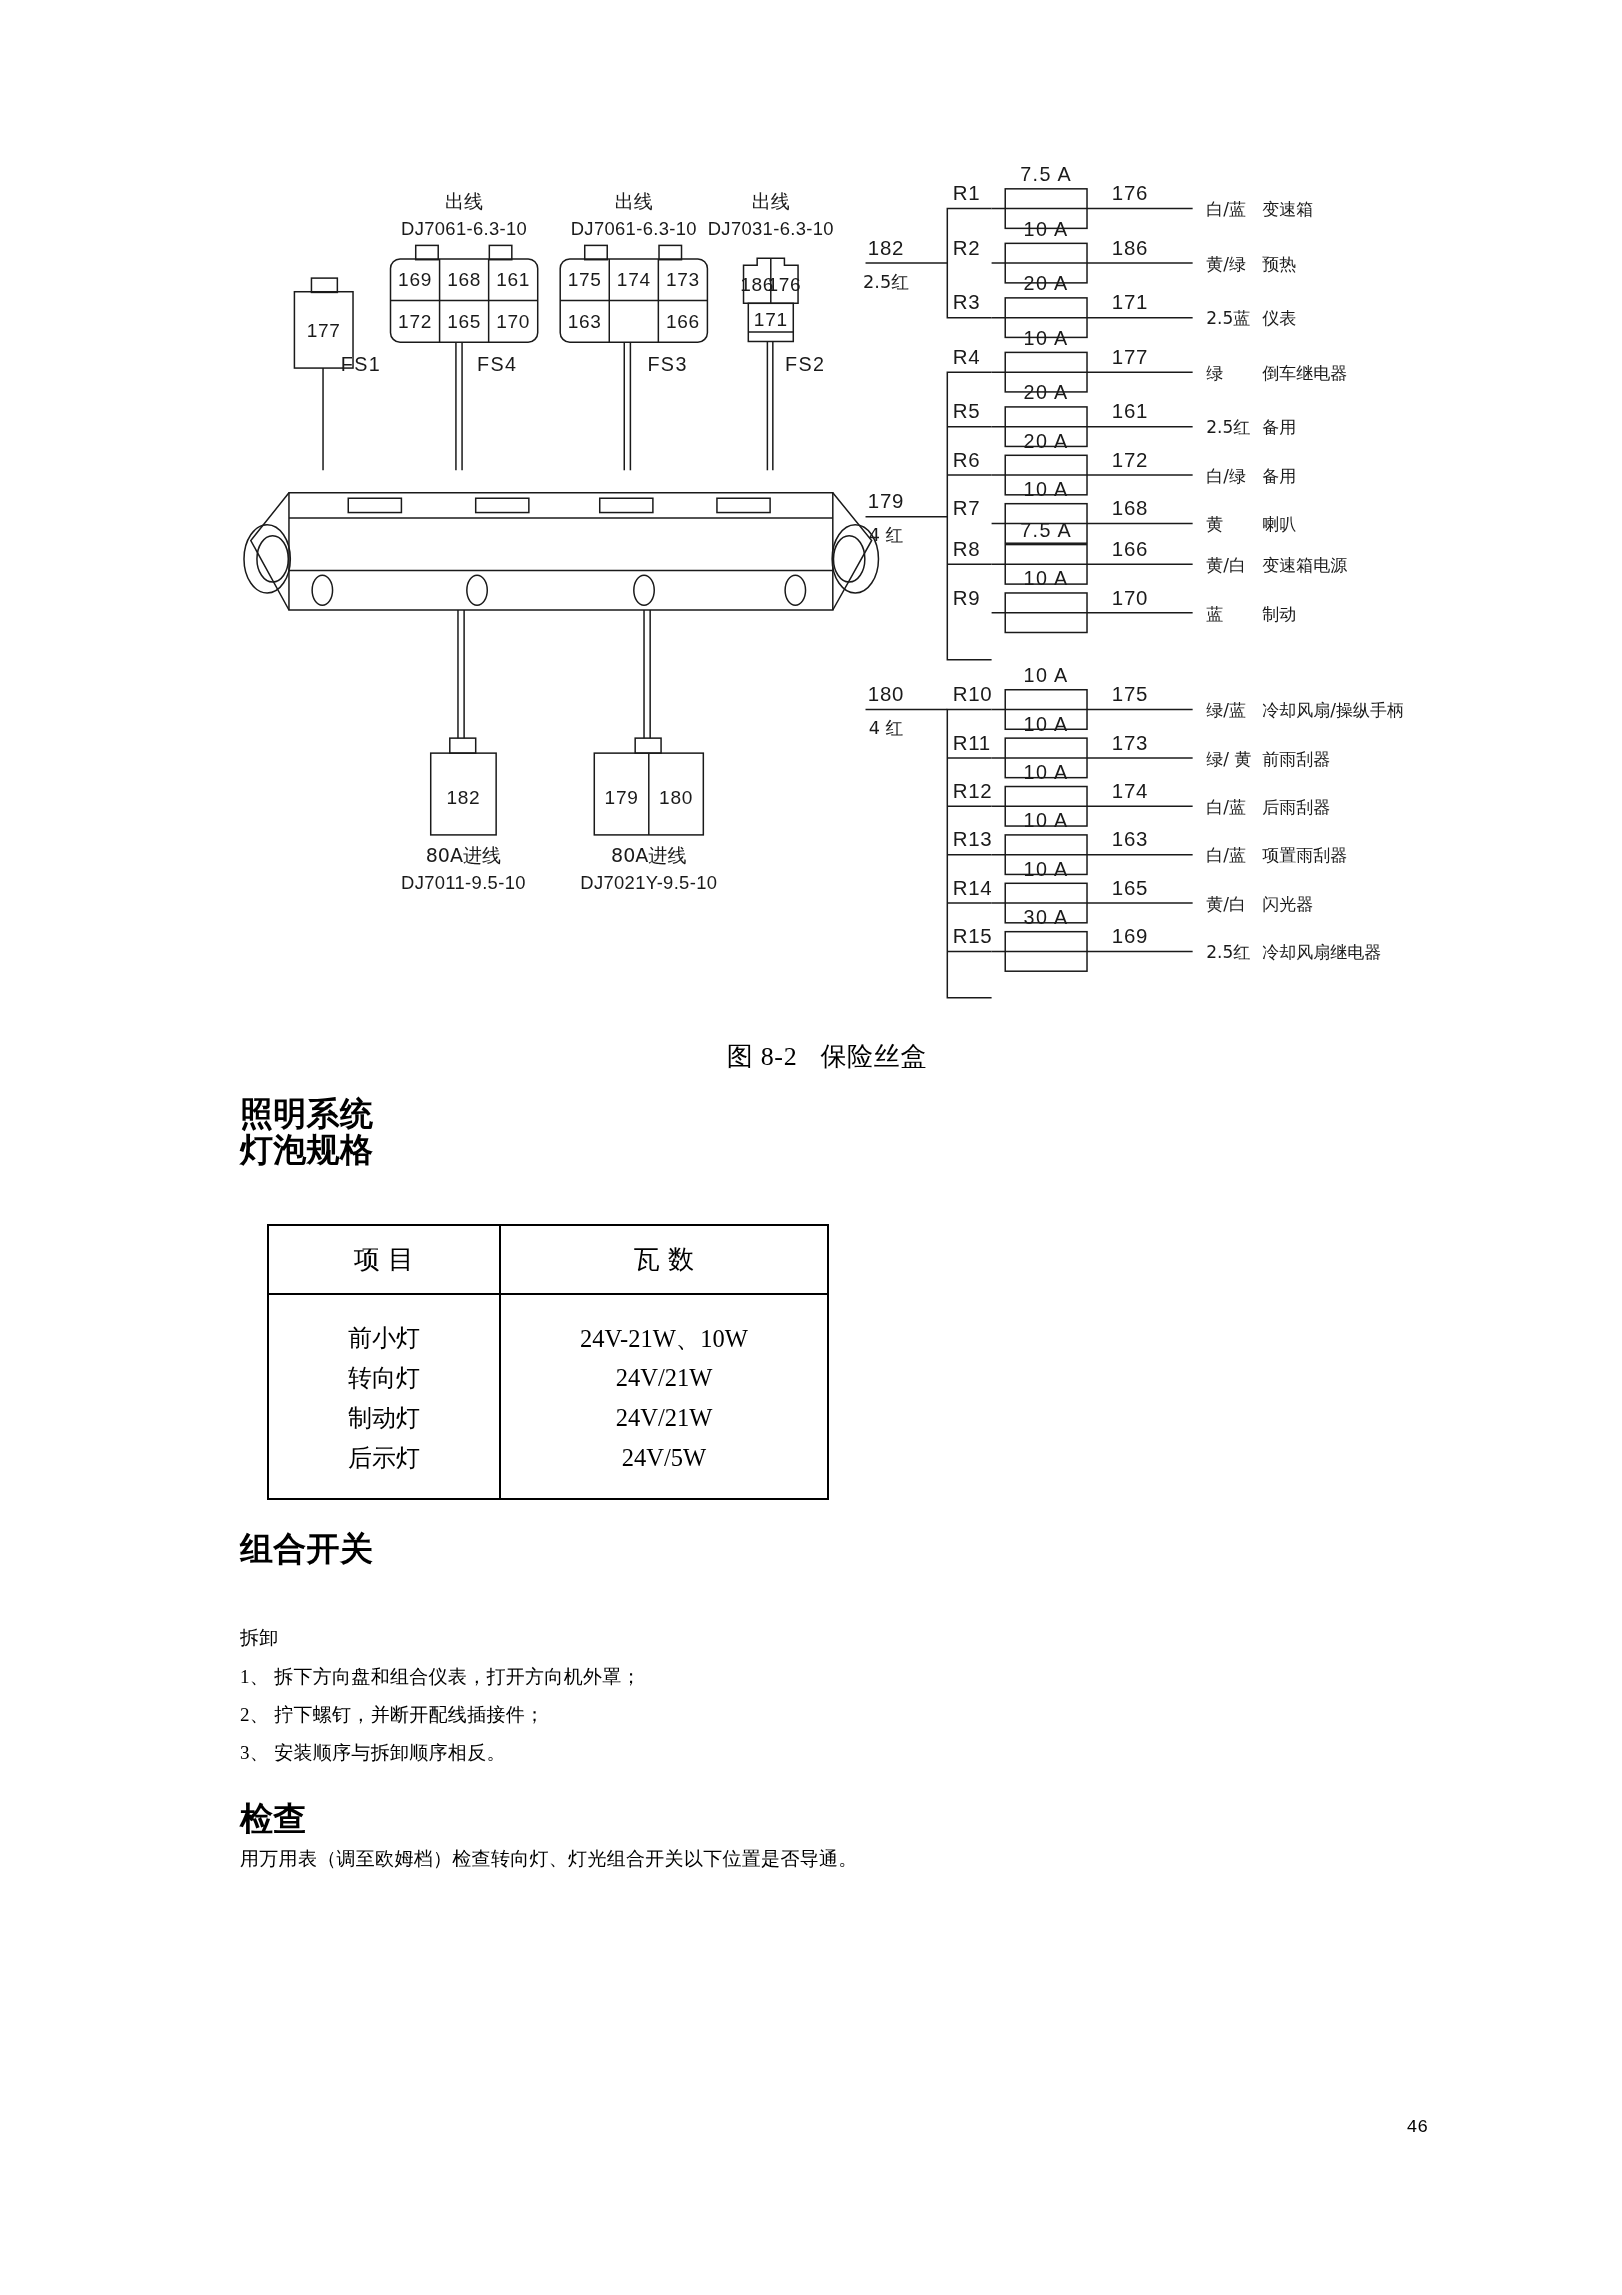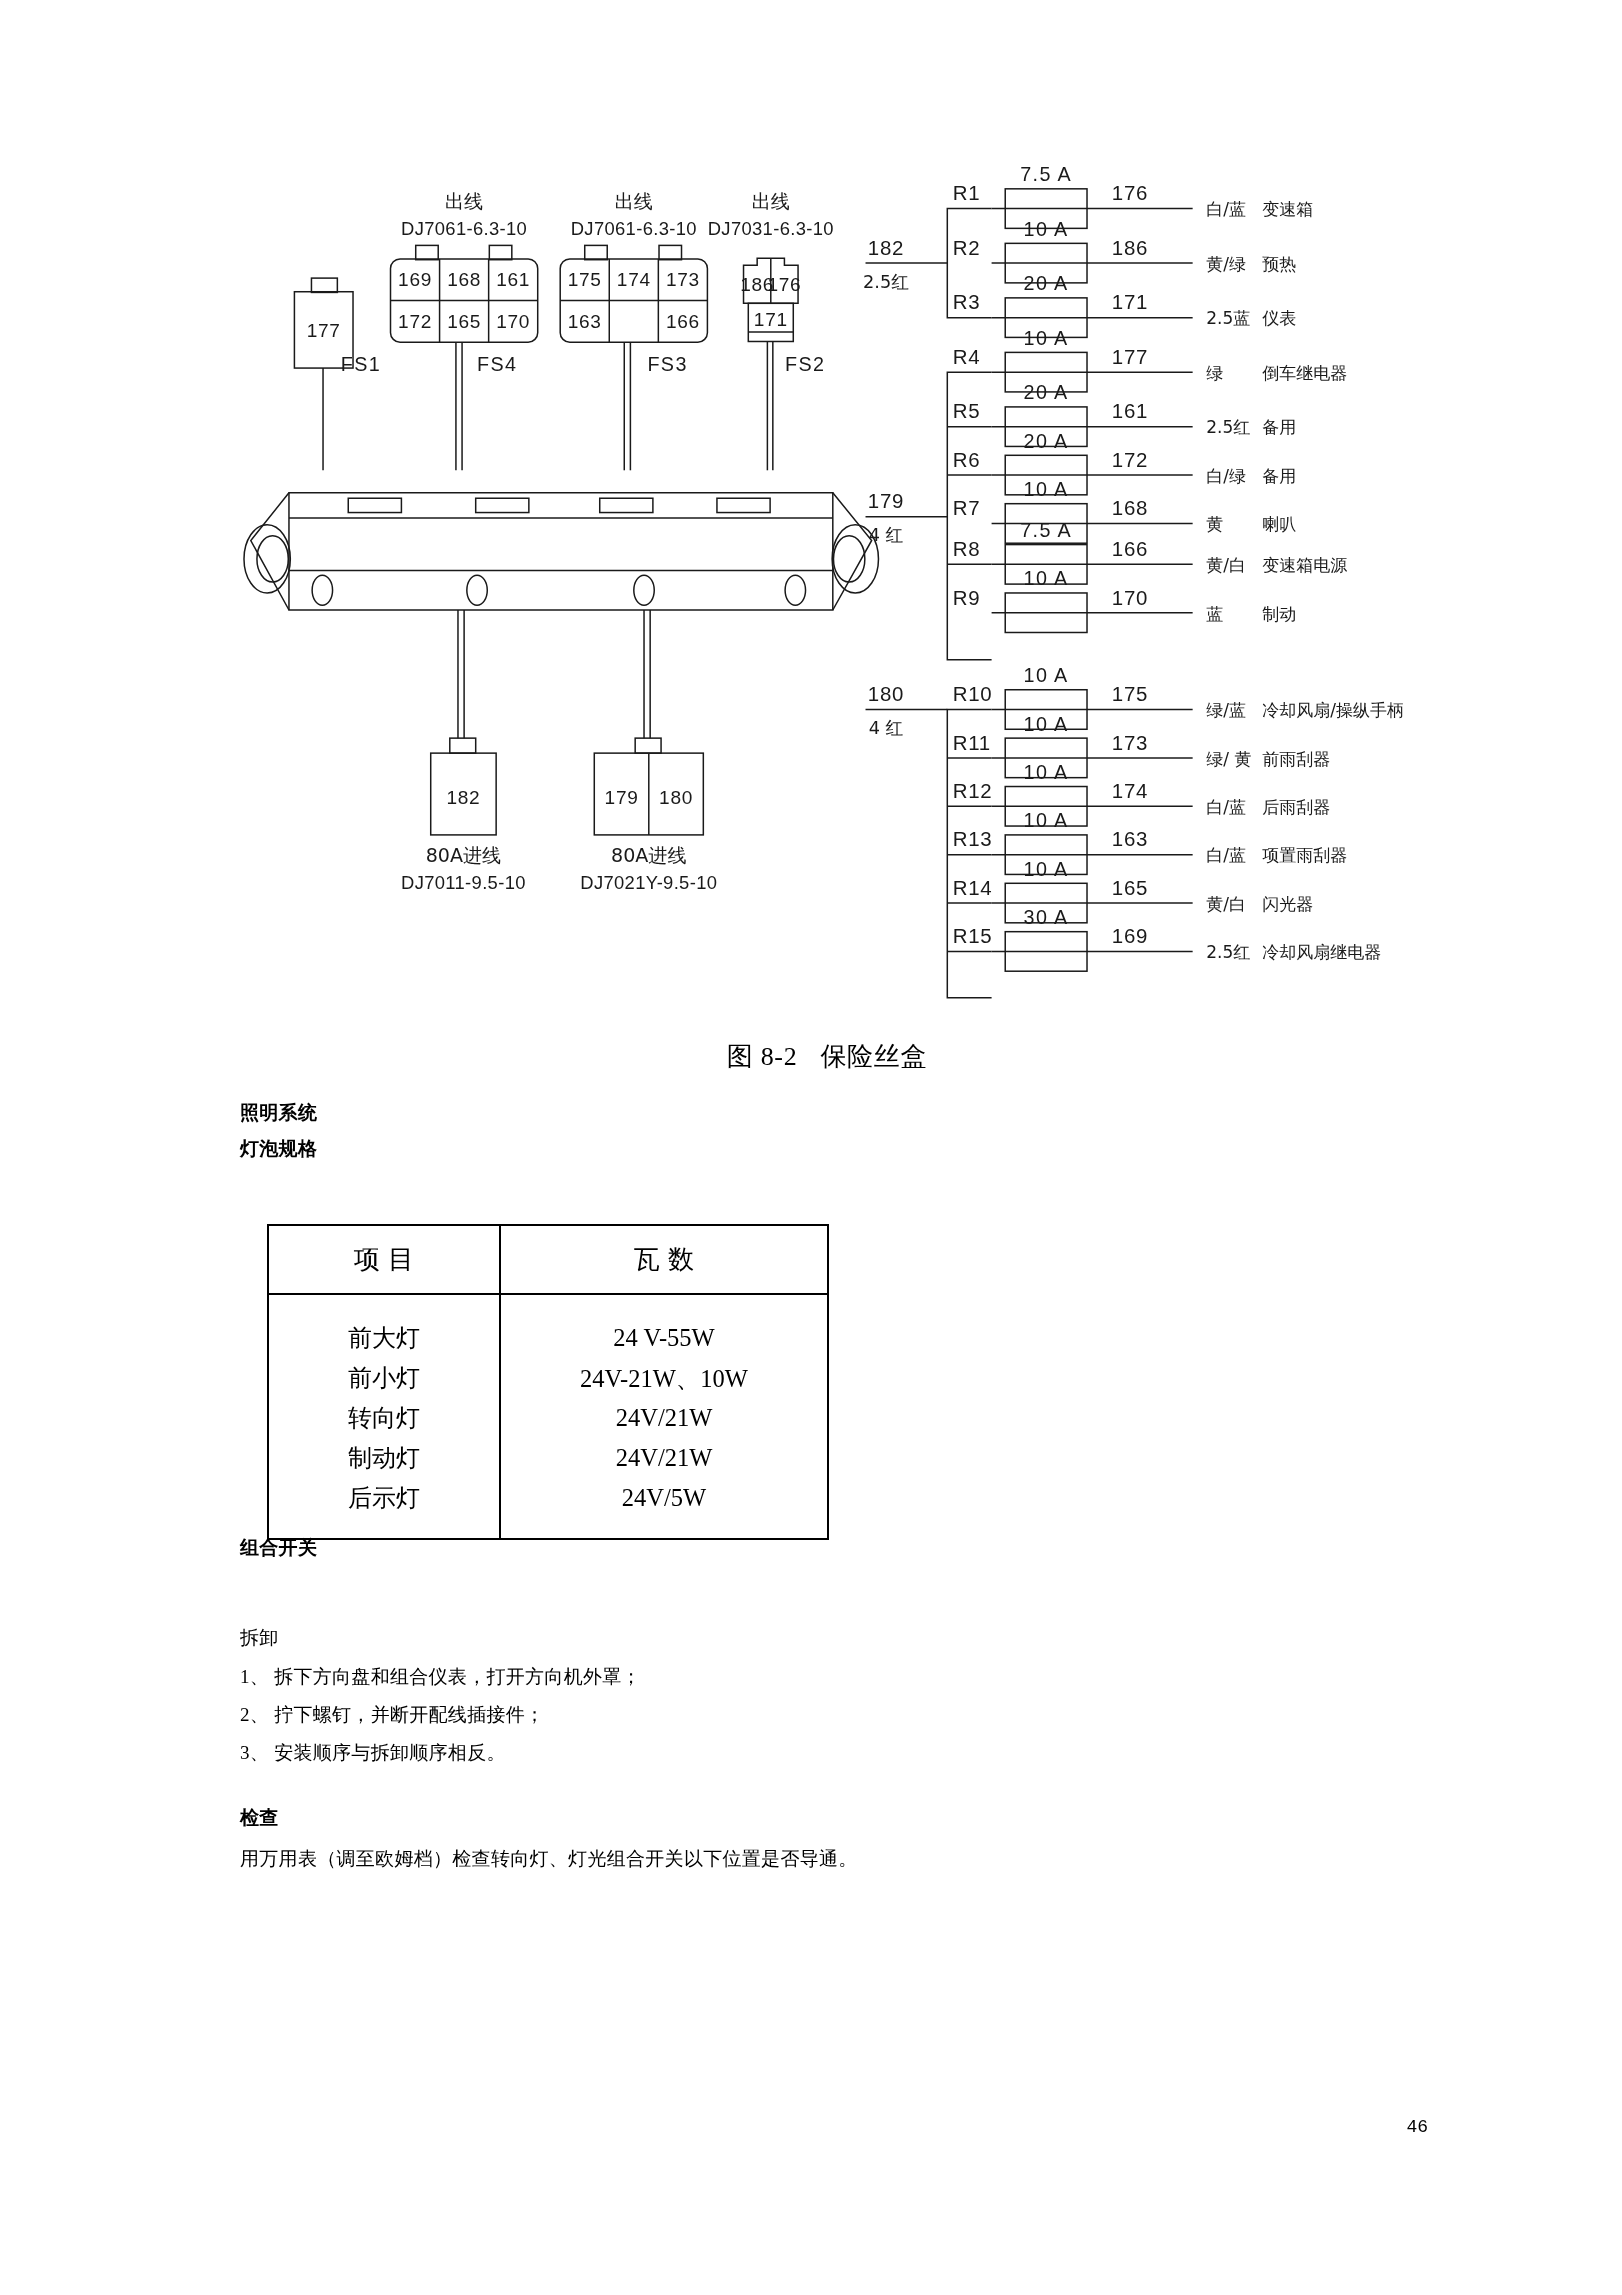--- a/index.html
+++ b/index.html
@@ -37,23 +37,23 @@
     letter-spacing: 0.7px;
   }
   .caption .gap { display:inline-block; width: 23px; }
 
   .body-block {
     position: absolute;
     left: 240px;
     width: 1159px;
   }
   .h-bold {
-    font-family: Liberation Mono, monospace;
+    font-family: Liberation Serif, serif;
     font-weight: bold;
-    font-size: 19px;
+    font-size: 33px;
     line-height: 35px;
     letter-spacing: 0.3px;
   }
   .p-norm {
     font-family: "Liberation Serif", serif;
     font-size: 19px;
     line-height: 38px;
     letter-spacing: 0.3px;
   }
 
@@ -351,24 +351,20 @@
       <th class="col-l">
         <span>项 目</span>
       </th>
       <th>
         <span>瓦 数</span>
       </th>
     </tr>
   </thead>
   <tbody id="spec-body">
       <tr>
-        <td class="col-l">前大灯</td>
-        <td>24 V-55W</td>
-      </tr>
-      <tr>
         <td class="col-l">前小灯</td>
         <td>24V-21W、10W</td>
       </tr>
       <tr>
         <td class="col-l">转向灯</td>
         <td>24V/21W</td>
       </tr>
       <tr>
         <td class="col-l">制动灯</td>
         <td>24V/21W</td>

